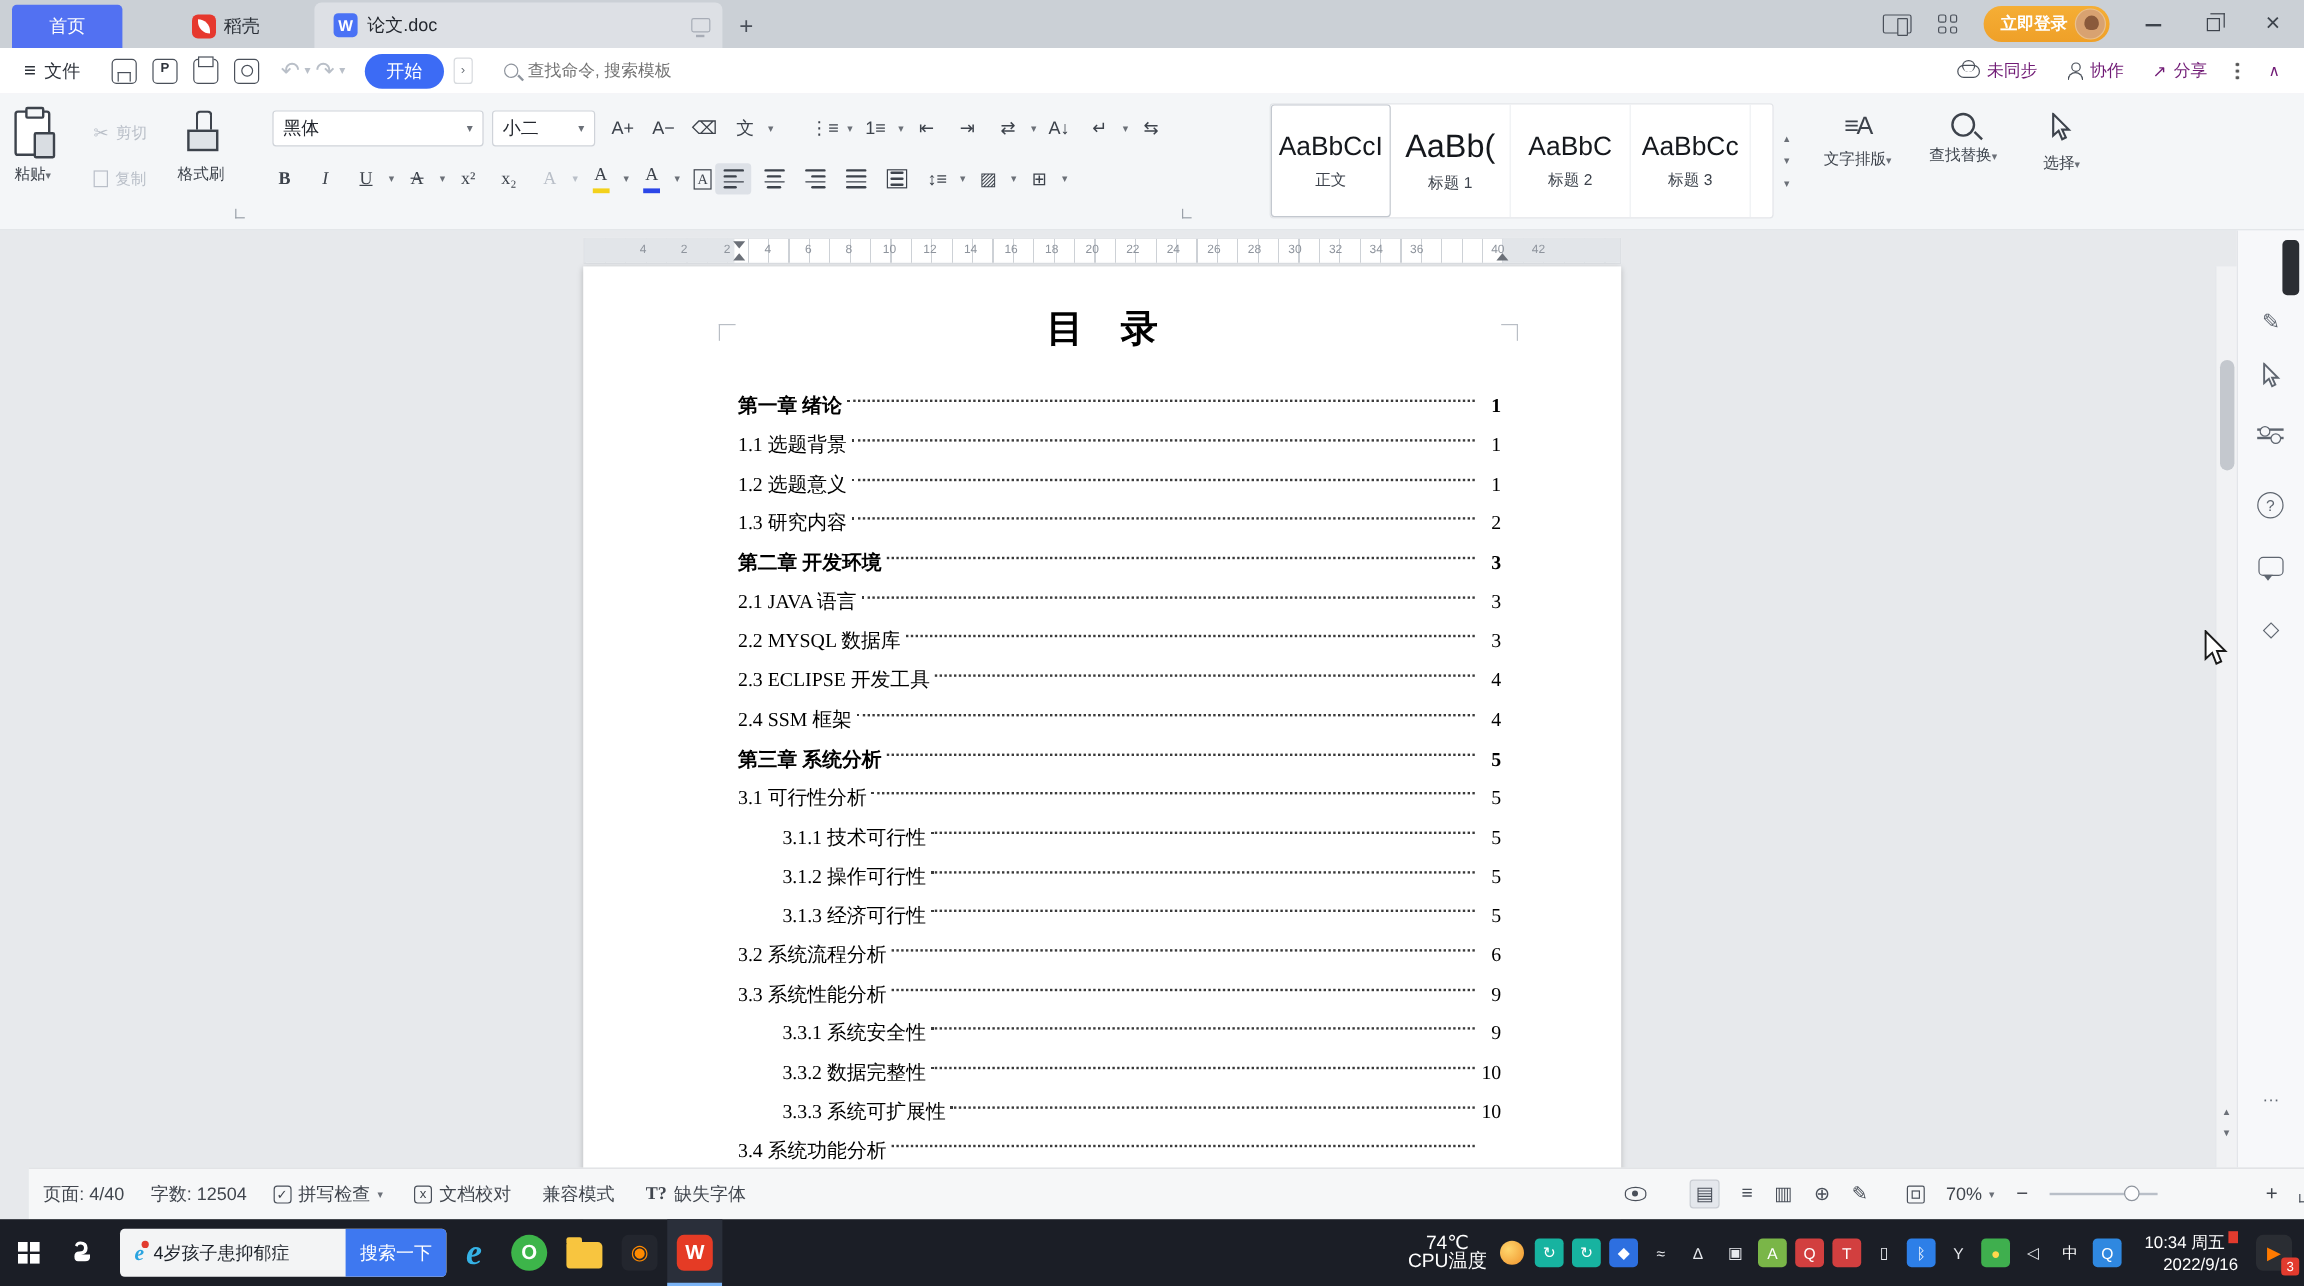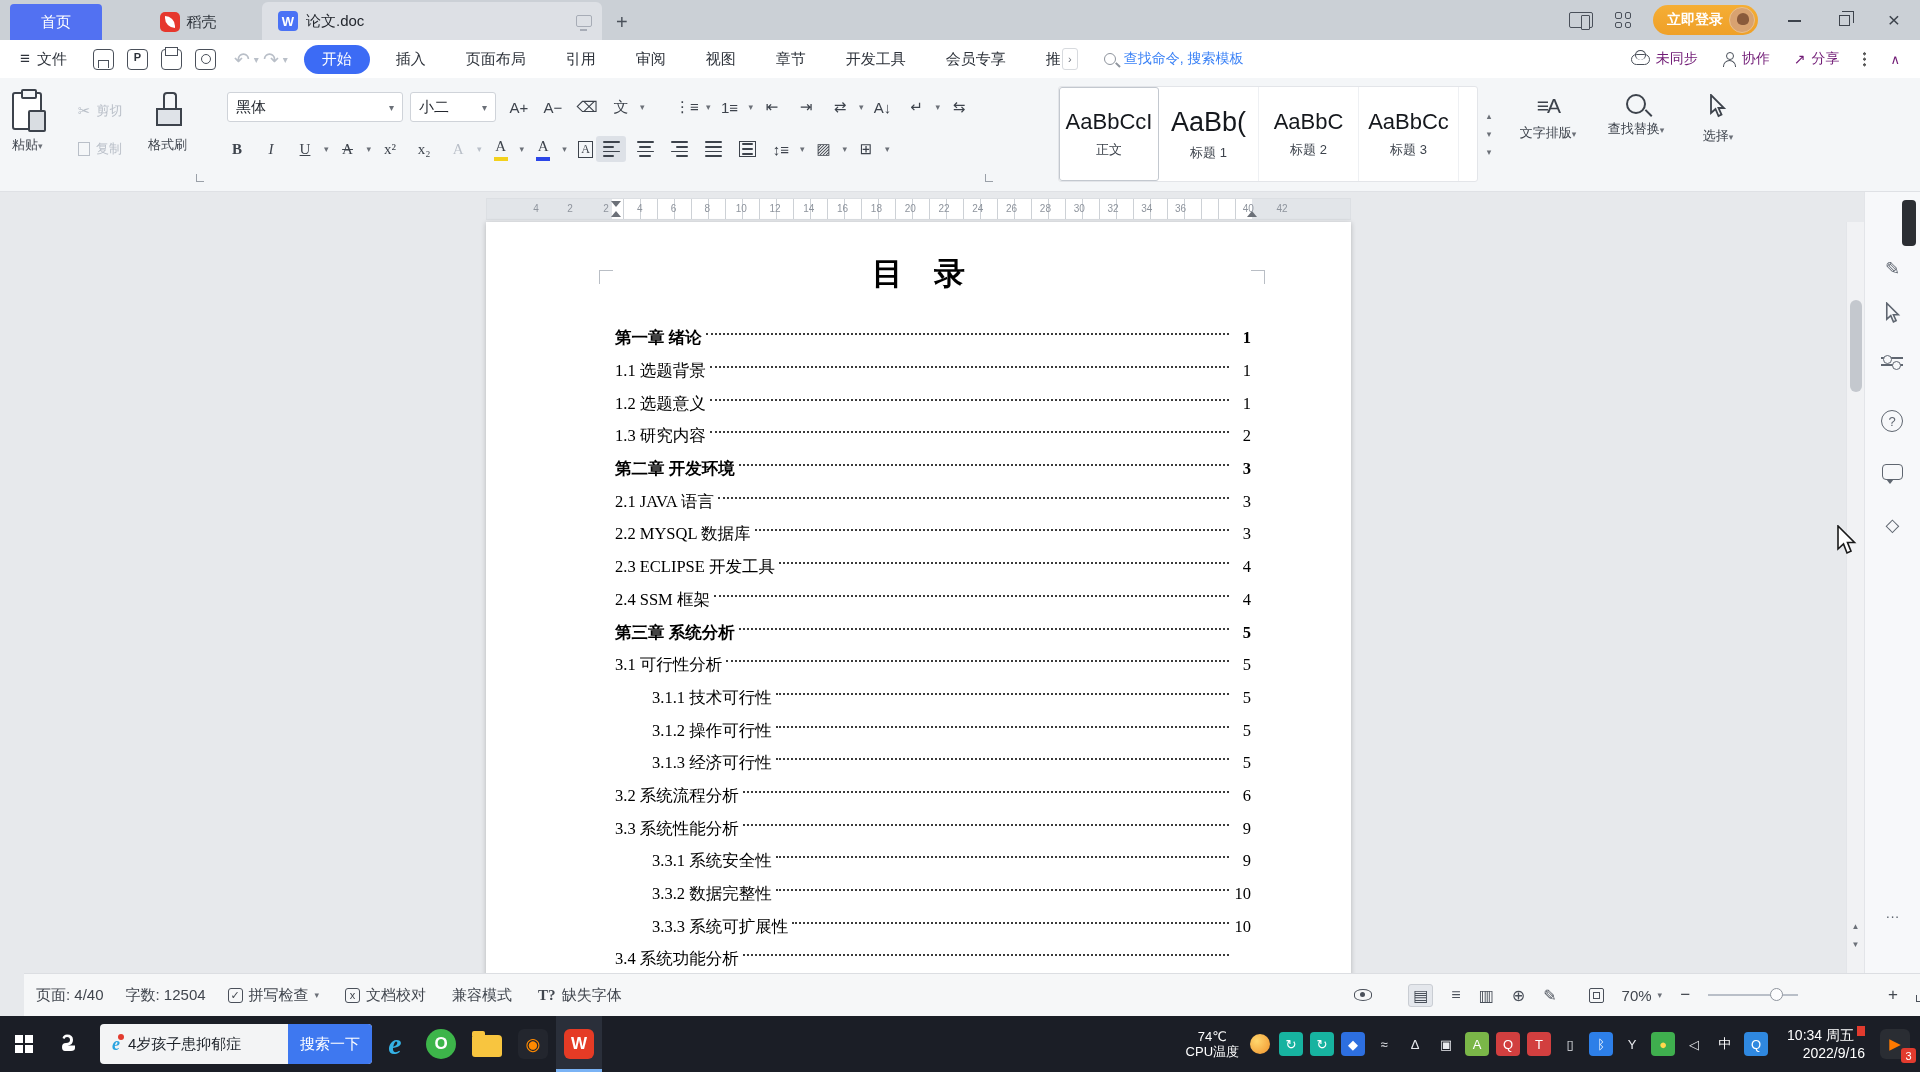--- a/index.html
+++ b/index.html
@@ -41,21 +41,21 @@
   .fop.pdf::after { content:"P"; position:absolute; left:0; right:0; top:1px; text-align:center; font-size:11px; font-weight:bold; }
   .fop.print::after { content:""; position:absolute; left:3px; top:-3px; width:11px; height:7px; border:1.5px solid #4a505a; background:#fff; }
   .fop.preview::after { content:""; position:absolute; left:5px; top:4px; width:8px; height:8px; border:1.6px solid #4a505a; border-radius:50%; }
   .undo-redo { display:flex; align-items:center; gap:4px; color:#b9bfc8; font-size:19px; margin-right:16px; }
   .undo-redo .ddv { font-size:10px; }
   .pill-active { background:#3c6bf5; color:#fff; border-radius:17px; height:29px; padding:0 18px; display:flex; align-items:center; margin-right:6px; }
   .mtabs { display:flex; align-items:center; }
   .mtab { padding:0 20px; white-space:nowrap; }
   .mtab.truncated { max-width:34px; overflow:hidden; padding-right:0; }
   .more-tabs { width:16px; height:22px; border:1px solid #d7dade; border-radius:3px; font-size:11px; color:#6b7078; display:flex; align-items:center; justify-content:center; margin-left:2px; }
-  .cmd-search { display:flex; align-items:center; gap:8px; margin-left:26px; color:#3b82f6; font-size:14px; }
+  .cmd-search { display:flex; align-items:center; gap:8px; margin-left:26px; color:#737373; font-size:14px; }
   .mag { width:12px; height:12px; border:1.7px solid #8e949d; border-radius:50%; position:relative; flex:none; }
   .mag::after { content:""; position:absolute; left:10px; top:10px; width:6px; height:1.7px; background:#8e949d; transform:rotate(45deg); }
   .menu-right { margin-left:auto; display:flex; align-items:center; gap:24px; padding-right:20px; font-size:14px; color:#701a75; }
   .mr-item { display:flex; align-items:center; gap:6px; }
   .cloud { width:19px; height:11px; border:1.6px solid #4a505a; border-radius:8px; position:relative; }
   .cloud::before { content:""; position:absolute; left:3px; top:-5px; width:9px; height:9px; border:1.6px solid #4a505a; border-radius:50%; border-bottom:none; }
   .person { width:14px; height:14px; position:relative; }
   .person::before { content:""; position:absolute; left:4px; top:0; width:6px; height:6px; border:1.5px solid #4a505a; border-radius:50%; }
   .person::after { content:""; position:absolute; left:1px; bottom:-1px; width:11px; height:6px; border:1.5px solid #4a505a; border-bottom:none; border-radius:7px 7px 0 0; }
   .vdots { width:3px; height:16px; background-image:radial-gradient(circle,#555 1.3px,transparent 1.7px); background-size:3px 5.5px; }
@@ -165,21 +165,21 @@
   .tbs-e::after { content:""; position:absolute; right:-4px; top:0; width:6px; height:6px; background:#e23b2e; border-radius:50%; }
   .tbs-text { color:#1c2128; font-size:15px; flex:1; white-space:nowrap; }
   .tbs-btn { height:100%; background:#3e78f0; color:#fff; font-size:15px; display:flex; align-items:center; padding:0 12px; }
   .tb-app { width:46px; height:100%; display:flex; align-items:center; justify-content:center; position:relative; }
   .tb-app.active { background:#2a2f3a; box-shadow:inset 0 -3px 0 #7ab3f5; }
   .app-box { width:30px; height:30px; border-radius:6px; display:flex; align-items:center; justify-content:center; font-weight:bold; font-size:17px; }
   .ie-e { font-family:"Liberation Serif",serif; font-style:italic; font-weight:bold; color:#35b2e5; font-size:30px; }
   .folder { width:30px; height:22px; background:#f8c53f; border-radius:2px 4px 3px 3px; position:relative; margin-top:4px; }
   .folder::before { content:""; position:absolute; left:0; top:-4px; width:13px; height:5px; background:#f8c53f; border-radius:2px 2px 0 0; }
   .tb-right-cluster { margin-left:auto; display:flex; align-items:center; gap:9px; padding-right:10px; }
-  .cpu-block { text-align:center; font-size:13px; line-height:15px; margin-right:2px; }
+  .cpu-block { text-align:center; font-size:16px; line-height:15px; margin-right:2px; }
   .weather-dot { width:20px; height:20px; border-radius:50%; background:radial-gradient(circle at 35% 35%,#ffd76e,#f0922b); }
   .tray { width:24px; height:24px; display:flex; align-items:center; justify-content:center; font-size:13px; border-radius:4px; }
   .time-block { text-align:right; font-size:14px; line-height:18px; margin:0 6px 0 10px; position:relative; }
   .time-badge { display:inline-block; width:8px; height:10px; background:#e23b2e; margin-left:3px; vertical-align:top; }
   .player { width:30px; height:30px; background:#2a2d33; border-radius:6px; display:flex; align-items:center; justify-content:center; color:#ff7a00; font-size:15px; position:relative; }
   .player .badge { position:absolute; right:-6px; bottom:-4px; background:#e23b2e; color:#fff; font-size:11px; min-width:15px; height:15px; border-radius:3px; display:flex; align-items:center; justify-content:center; }
 </style>
 </head>
 <body>
 
@@ -227,31 +227,20 @@
     <span class="fop preview"></span>
   </div>
   <div class="undo-redo">
     <span>↶</span>
     <span class="ddv">▾</span>
     <span>↷</span>
     <span class="ddv">▾</span>
   </div>
   <div class="pill-active">
       <span>开始</span>
-    </div>
-  <div class="mtabs" id="menu-tabs">
-      <span class="mtab">插入</span>
-      <span class="mtab">页面布局</span>
-      <span class="mtab">引用</span>
-      <span class="mtab">审阅</span>
-      <span class="mtab">视图</span>
-      <span class="mtab">章节</span>
-      <span class="mtab">开发工具</span>
-      <span class="mtab">会员专享</span>
-      <span class="mtab truncated">推</span>
     </div>
   <div class="more-tabs">
       <span>›</span>
     </div>
   <div class="cmd-search">
     <span class="mag"></span>
     <span>查找命令, 搜索模板</span>
   </div>
   <div class="menu-right">
     <span class="mr-item">

